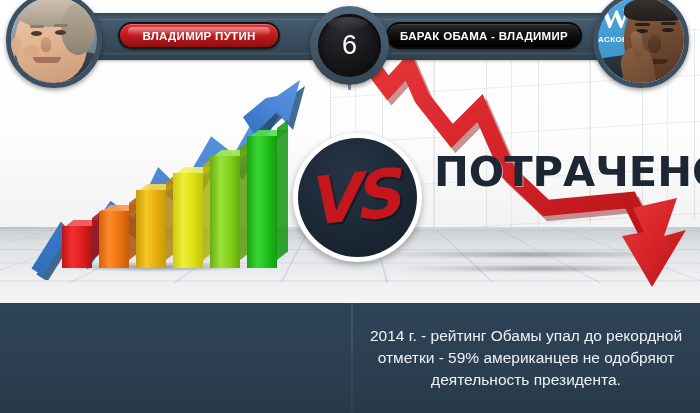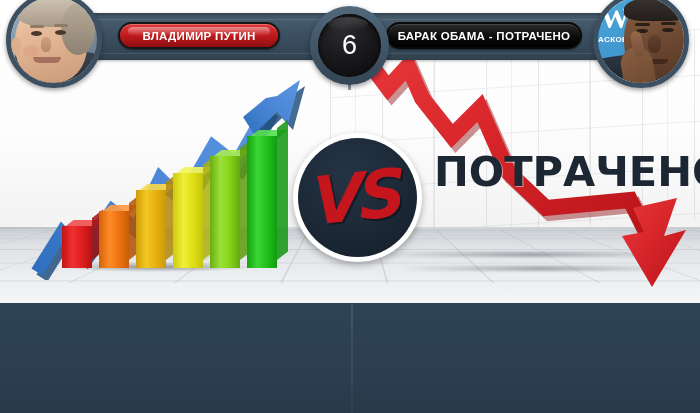--- a/index.html
+++ b/index.html
@@ -270,21 +270,21 @@
 
   <div class="potracheno">ПОТРАЧЕНО</div>
 
   <div class="header-bar"></div>
   <div class="header-inner"></div>
 
   <div class="pill pill-left">
     <span>ВЛАДИМИР ПУТИН</span>
   </div>
   <div class="pill pill-right">
-    <span>БАРАК ОБАМА - ПОТРАЧЕНО</span>
+    <span>БАРАК ОБАМА - ВЛАДИМИР</span>
   </div>
 
   <div class="badge-stem"></div>
   <div class="badge">
     <div class="badge-core">
       <span>6</span>
     </div>
     <div class="badge-gloss"></div>
   </div>
 
@@ -322,14 +322,15 @@
         <div class="o-eye r"></div>
       <div class="o-nose"></div>
       <div class="o-mouth"></div>
       <div class="o-hand"></div>
       <div class="o-finger"></div>
     </div>
   </div>
 
   <div class="caption-bar"></div>
   <div class="cap-divider"></div>
+  <div class="cap cap-right">2014 г. - рейтинг Обамы упал до рекордной отметки - 59% американцев не одобряют деятельность президента.</div>
 
 </div>
 
 </body></html>

